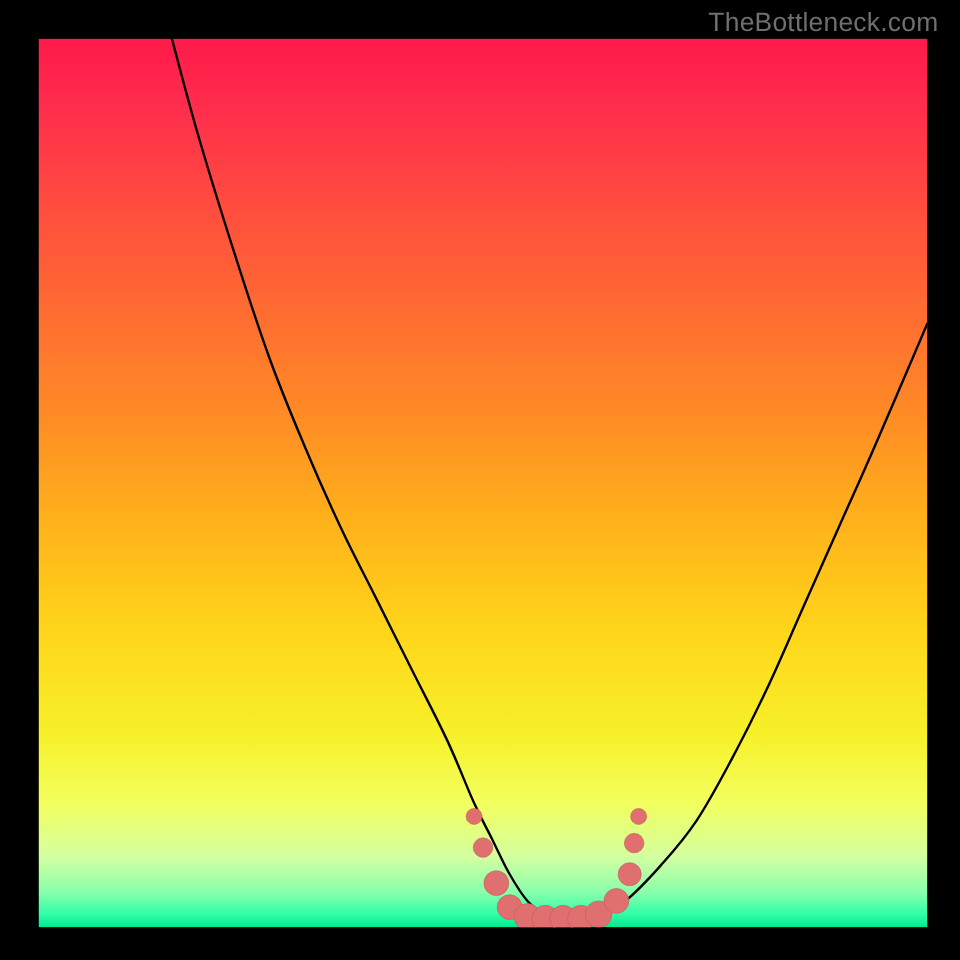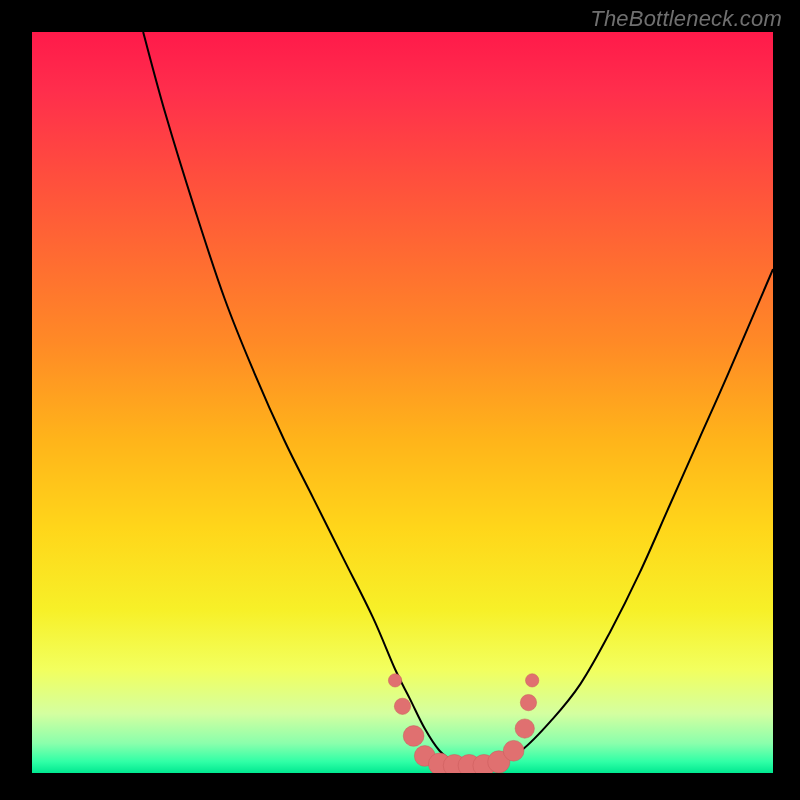--- a/index.html
+++ b/index.html
@@ -8,21 +8,20 @@
     width: 800px;
     height: 800px;
     background: #000;
     overflow: hidden;
   }
   .stage {
     position: relative;
     width: 800px;
     height: 800px;
     background: #000;
-    font-style: italic;
   }
   .plot {
     position: absolute;
     left: 32px;
     top: 32px;
     width: 741px;
     height: 741px;
     overflow: hidden;
   }
   .plot svg {

